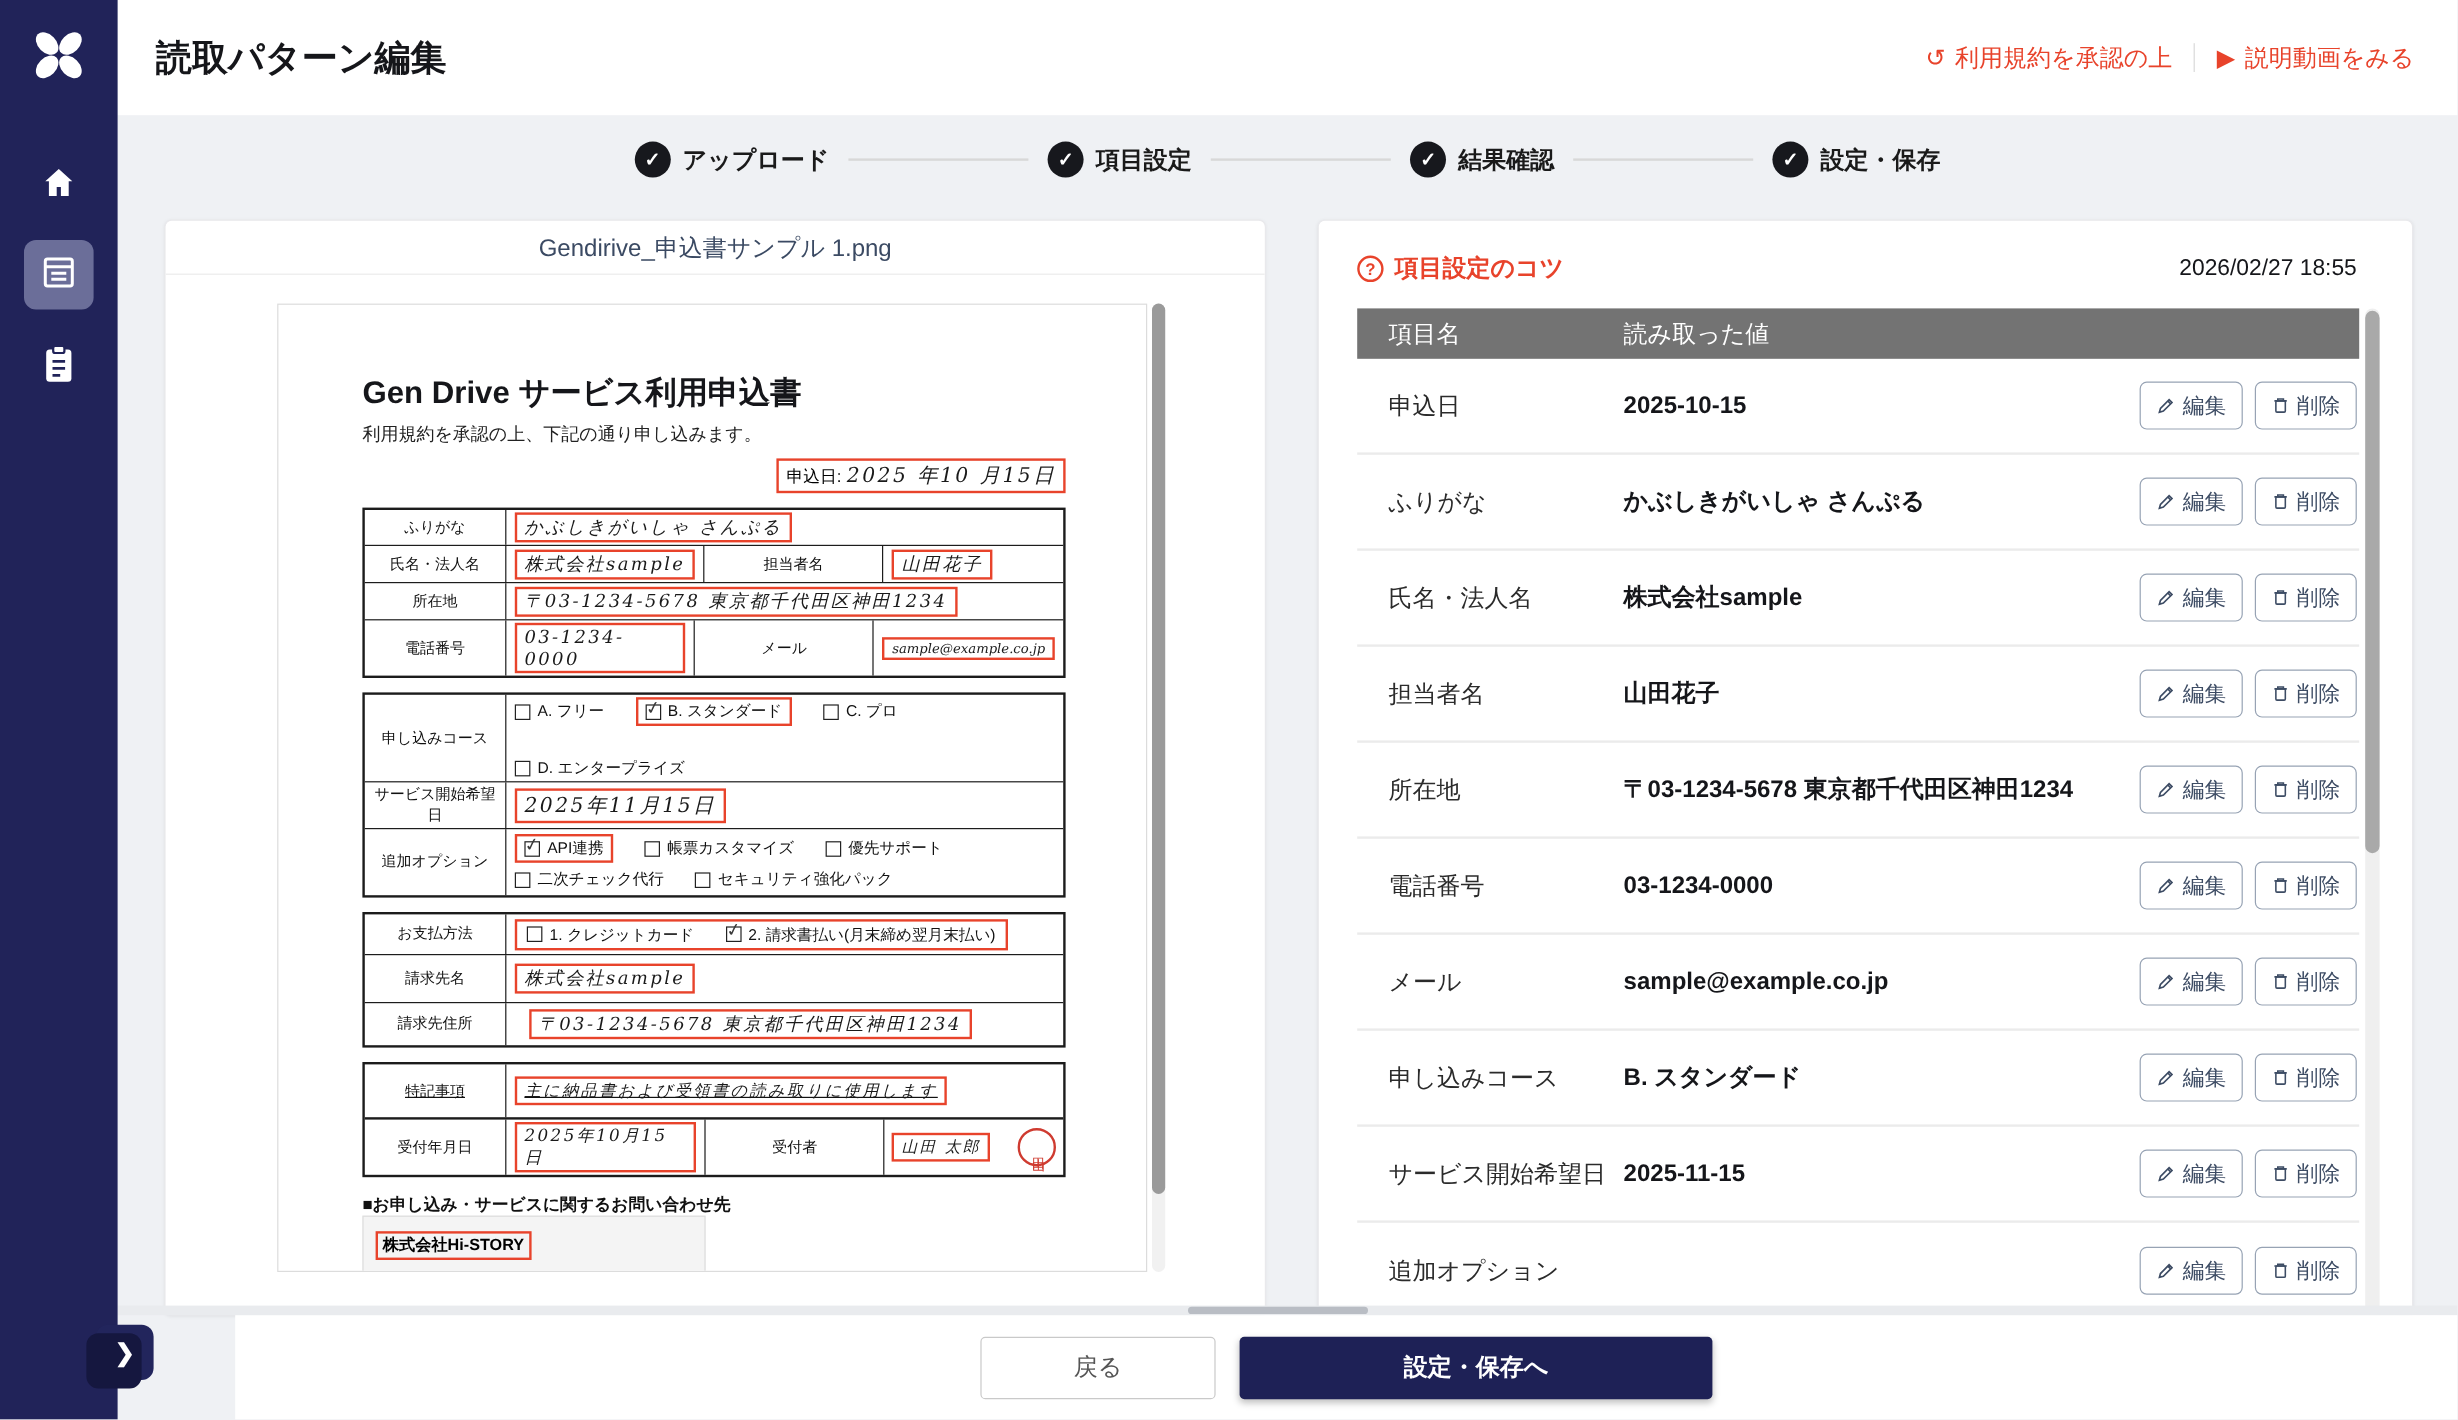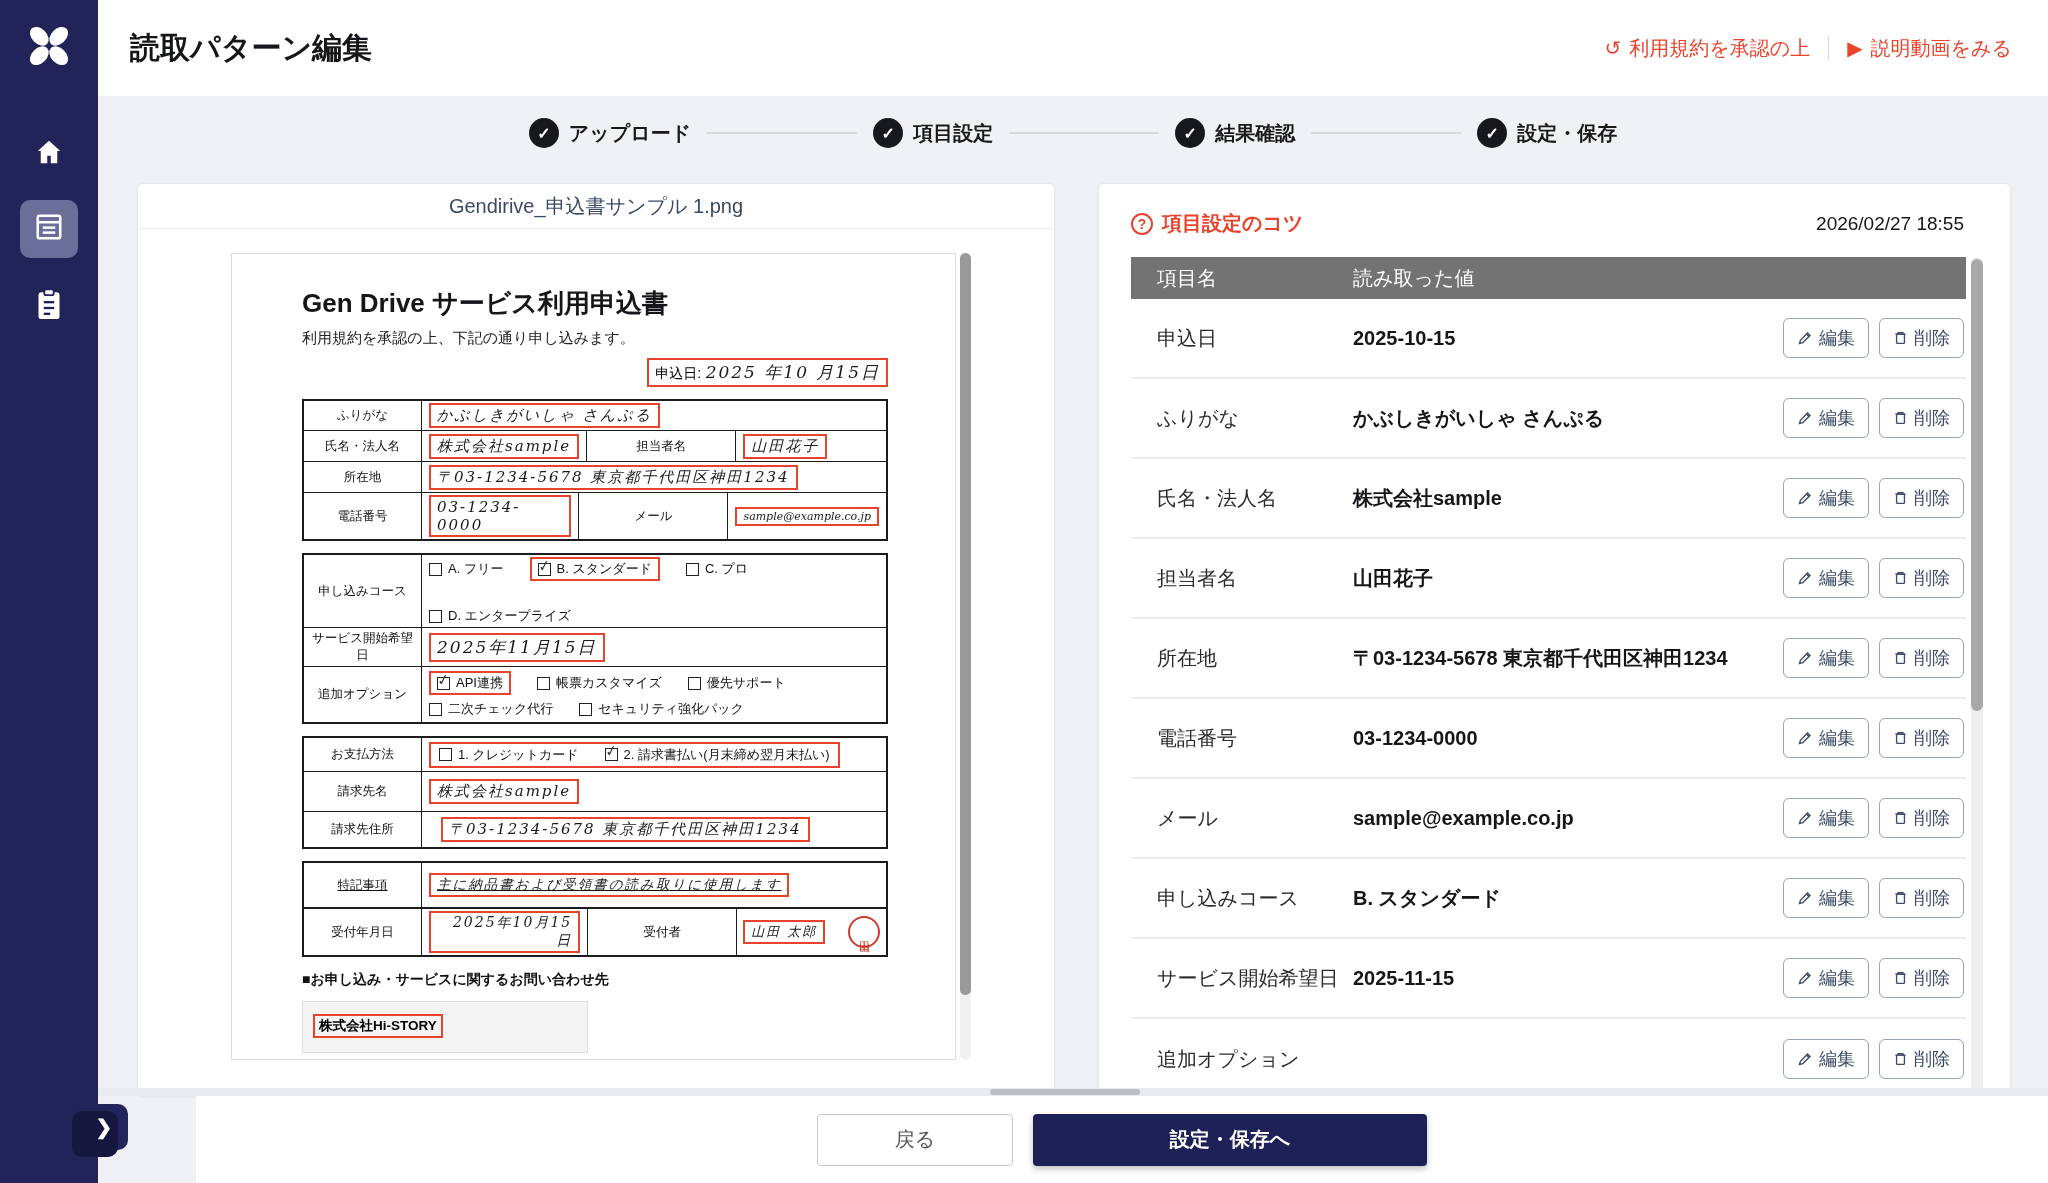--- a/index.html
+++ b/index.html
@@ -34,21 +34,21 @@
   .step-line { width:150px; height:2px; background:#d8d8d8; margin:0 16px; }
 
   
   .doc-card { position:absolute; left:39px; top:87px; width:918px; height:913px; background:#fff; border:1px solid #e9e9ec; border-radius:6px; overflow:hidden; box-shadow:0 1px 3px rgba(0,0,0,.06); }
   .doc-header { height:45px; border-bottom:1px solid #ececec; display:flex; align-items:center; justify-content:center; color:#3b4a63; font-size:20px; }
   .doc-body { position:relative; height:851px; }
   .doc-page { position:absolute; left:93px; top:24px; width:725px; height:807px; background:#fff; border:1px solid #dcdcdc; padding:0 67px 0 70px; overflow:hidden; }
   .doc-vscroll { position:absolute; left:822px; top:24px; bottom:20px; width:11px; background:#f1f1f1; border-radius:6px; }
   .doc-vthumb { position:absolute; top:0; left:0; width:11px; height:92%; background:#9a9a9a; border-radius:6px; }
 
-  .form-title { margin-top:32px; font-size:26px; font-weight:bold; color:#15161a; }
+  .form-title { margin-top:56px; font-size:26px; font-weight:bold; color:#15161a; }
   .form-sub { margin-top:8px; font-size:15px; font-weight:500; color:#222; }
   .date-row { margin-top:10px; display:flex; justify-content:flex-end; }
 
   .hand { font-family:"DejaVu Serif",serif; font-style:italic; letter-spacing:2px; color:#1a1a1a; }
   .rbox { display:inline-block; border:2px solid #e8432b; padding:1px 6px; }
 
   .ftable { border:2px solid #1c1c1c; margin-top:12px; font-size:13px; color:#111; }
   .frow { display:flex; align-items:stretch; border-top:1px solid #1c1c1c; }
   .frow:first-child { border-top:none; }
   .flabel { width:118px; border-right:1px solid #1c1c1c; display:flex; align-items:center; justify-content:center; text-align:center; font-size:12.5px; padding:2px; flex-shrink:0; }
@@ -60,21 +60,21 @@
   .opt { display:inline-flex; align-items:center; white-space:nowrap; }
   .cb { width:13px; height:13px; border:1.5px solid #222; display:inline-block; position:relative; margin-right:6px; flex-shrink:0; }
   .cb.checked::after { content:"✓"; position:absolute; left:-1px; top:-7px; font-size:15px; color:#3a3a3a; transform:rotate(-10deg); }
   .h-r1 { min-height:29px; } .h-r2 { min-height:31px; } .h-r3 { min-height:33px; }
   .h-tall { min-height:44px;text-decoration:underline; } .h-rec { min-height:46px; }
   .fval-split { display:flex; align-items:center; justify-content:space-between; flex:1; padding:2px 6px; }
 
   .stamp { width:32px; height:32px; border:2px solid #cf3b30; color:#cf3b30; border-radius:50%; display:flex; align-items:center; justify-content:center; font-size:11px; line-height:1; writing-mode:vertical-rl; flex-shrink:0; }
 
   .contact-heading { margin-top:14px; font-size:14px; font-weight:bold; color:#111; }
-  .contact-box { margin-top:12px; width:286px; background:#f4f4f4; border:1px solid #ddd; padding:12px 10px 14px; font-size:11.5px; }
+  .contact-box { margin-top:0; width:286px; background:#f4f4f4; border:1px solid #ddd; padding:12px 10px 14px; font-size:11.5px; }
   .contact-company { font-size:13.5px; font-weight:bold; }
   .contact-box .rbox { padding:1px 4px; }
 
   
   .res-card { position:absolute; left:1000px; top:87px; width:913px; height:913px; background:#fff; border:1px solid #e9e9ec; border-radius:6px; overflow:hidden; box-shadow:0 1px 3px rgba(0,0,0,.06); }
   .res-head { display:flex; align-items:center; justify-content:space-between; padding:26px 46px 0 32px; }
   .tips { display:flex; align-items:center; gap:9px; color:#e8432b; font-size:20px; font-weight:bold; cursor:pointer; }
   .help-circle { width:22px; height:22px; border:2px solid #e8432b; border-radius:50%; display:flex; align-items:center; justify-content:center; font-size:14px; font-weight:bold; }
   .timestamp { font-size:19px; color:#15161a; }
 
@@ -323,21 +323,21 @@
 
           <div class="ftable">
             <div class="frow h-tall">
               <div class="flabel">特記事項</div>
               <div class="fval">
                   <span class="rbox hand" style="font-size:13.5px;">主に納品書および受領書の読み取りに使用します</span>
                 </div>
             </div>
             <div class="frow h-rec" style="border-top:2px solid #1c1c1c;">
               <div class="flabel">受付年月日</div>
-              <div class="fval" style="flex:1.05;text-align:right;">
+              <div class="fval" style="flex:1.05;">
                   <span class="rbox hand" style="font-size:14px;">2025年10月15日</span>
                 </div>
               <div class="flabel2">受付者</div>
               <div class="fval-split" style="flex:0.95;">
                 <span class="rbox hand" style="font-size:13px;">山田 太郎</span>
                 <span class="stamp">山田</span>
               </div>
             </div>
           </div>
 

